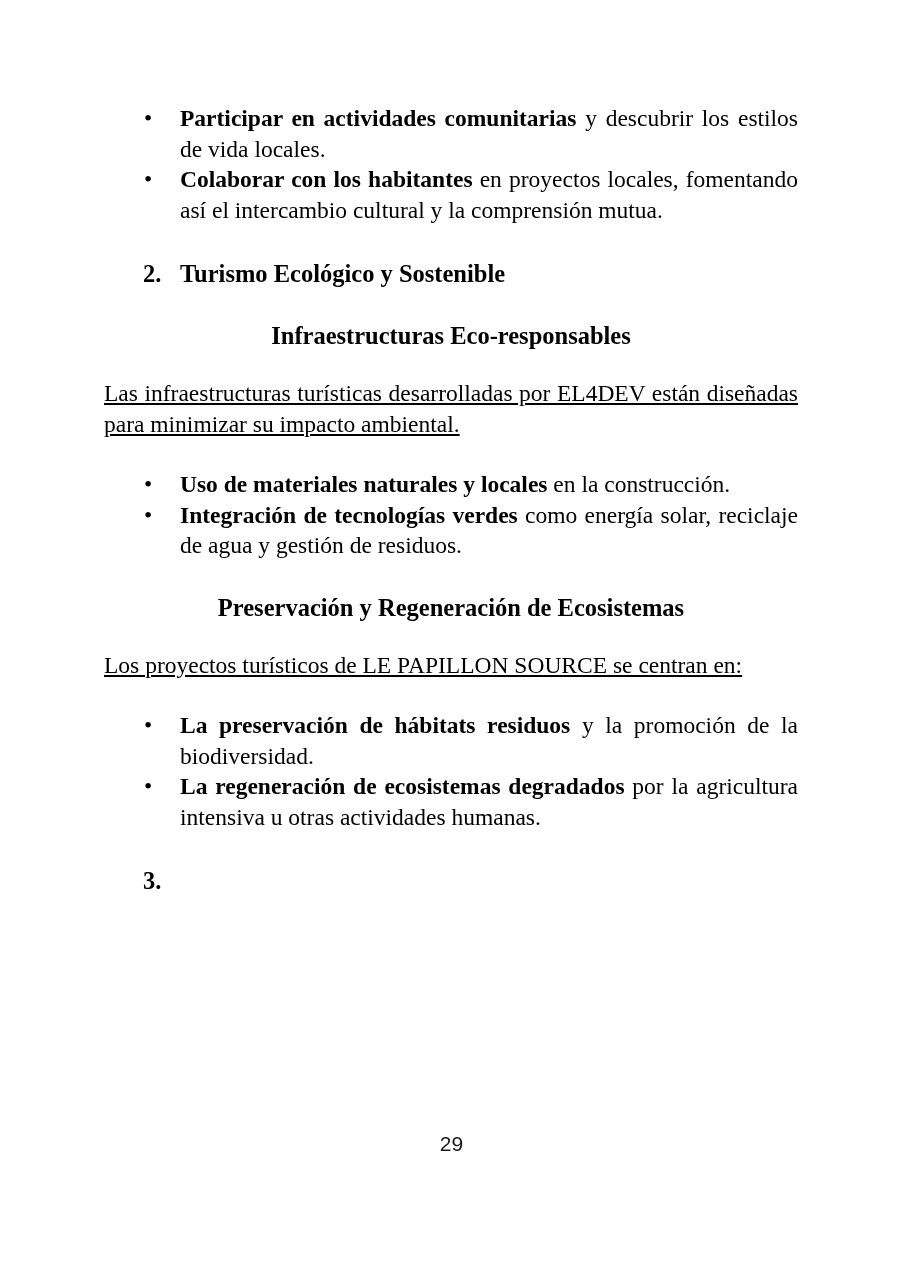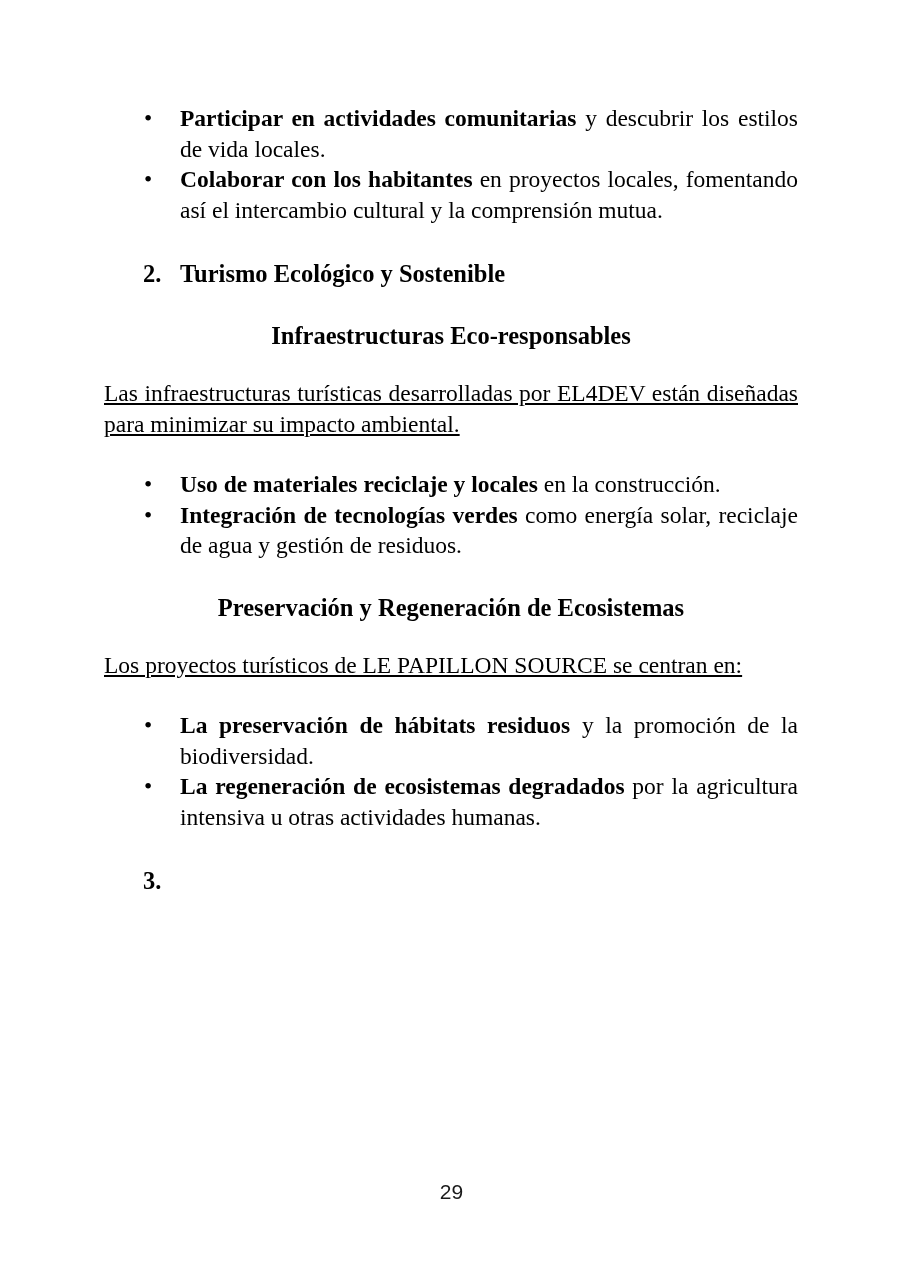--- a/index.html
+++ b/index.html
@@ -87,21 +87,21 @@
     line-height: 30px;
     font-weight: bold;
     text-align: center;
   }
 
   
   .page-number {
     position: absolute;
     left: 0;
     right: 0;
-    top: 1180px;
+    top: 1132px;
     text-align: center;
     font-family: "Liberation Sans", "DejaVu Sans", sans-serif;
     font-size: 21px;
     line-height: 24px;
     color: #1a1a1a;
   }
 </style>
 </head>
 <body>
 
@@ -125,21 +125,21 @@
     </div>
 
     <h3 class="section">Infraestructuras Eco-responsables</h3>
 
     <p class="body spaced">Las infraestructuras turísticas desarrolladas por EL4DEV están diseñadas para minimizar su impacto ambiental.</p>
 
 
     <ul class="bullets list-block gap-top">
       <li>
         <span class="dot">•</span>
-        <b>Uso de materiales reciclaje y locales</b><span> en la construcción.</span>
+        <b>Uso de materiales naturales y locales</b><span> en la construcción.</span>
       </li>
       <li>
         <span class="dot">•</span>
         <b>Integración de tecnologías verdes</b><span> como energía solar, reciclaje de agua y gestión de residuos.</span>
       </li>
     </ul>
 
     <h3 class="section">Preservación y Regeneración de Ecosistemas</h3>
 
     <p class="body spaced">Los proyectos turísticos de LE PAPILLON SOURCE se centran en:</p>

